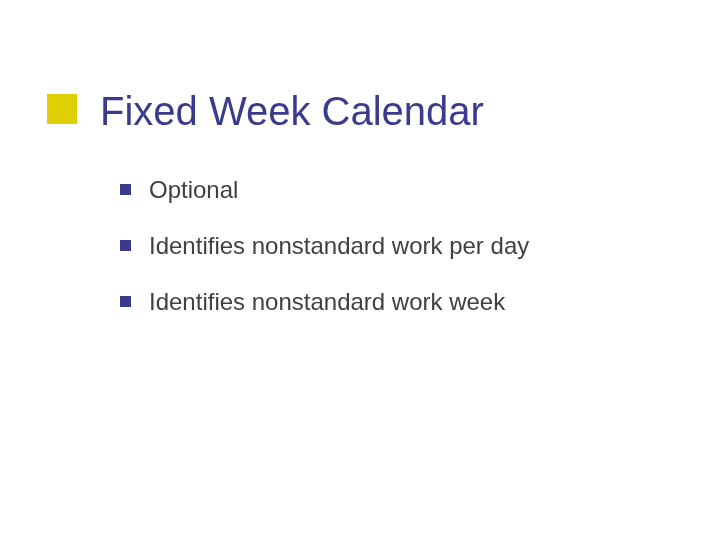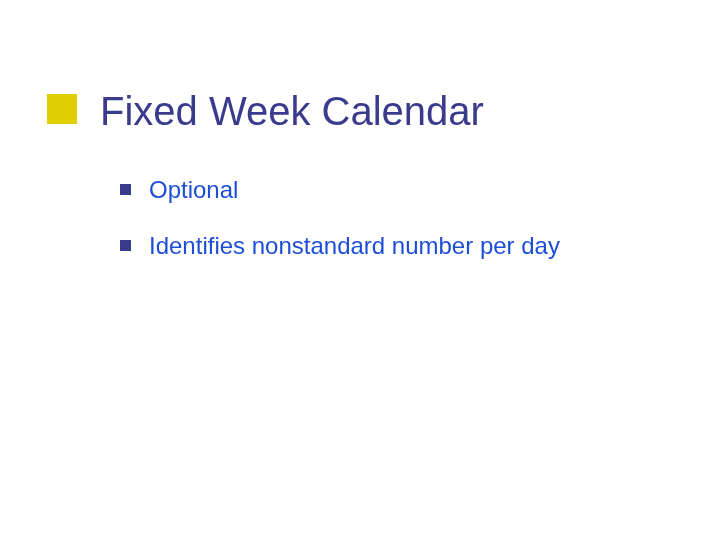--- a/index.html
+++ b/index.html
@@ -50,39 +50,43 @@
     flex: 0 0 auto;
     width: 11px;
     height: 11px;
     background: #3a3b8d;
     margin-top: 9px;
     margin-right: 18px;
   }
   .bullet-text {
     flex: 1 1 auto;
     font-size: 24px;
-    color: #1d4ed8;
+    color: #404040;
     line-height: 1.25;
   }
 </style>
 </head>
 <body>
 
 <div class="slide">
   <div class="accent-block"></div>
   <div class="title">Fixed Week Calendar</div>
 
   <div class="bullets">
 
     <div class="bullet-item">
       <div class="bullet-icon"></div>
       <div class="bullet-text">Optional</div>
     </div>
 
     <div class="bullet-item">
       <div class="bullet-icon"></div>
-      <div class="bullet-text">Identifies nonstandard number per day</div>
+      <div class="bullet-text">Identifies nonstandard work per day</div>
     </div>
 
+    <div class="bullet-item">
+      <div class="bullet-icon"></div>
+      <div class="bullet-text">Identifies nonstandard work week</div>
+    </div>
 
 
   </div>
 </div>
 
 </body></html>

